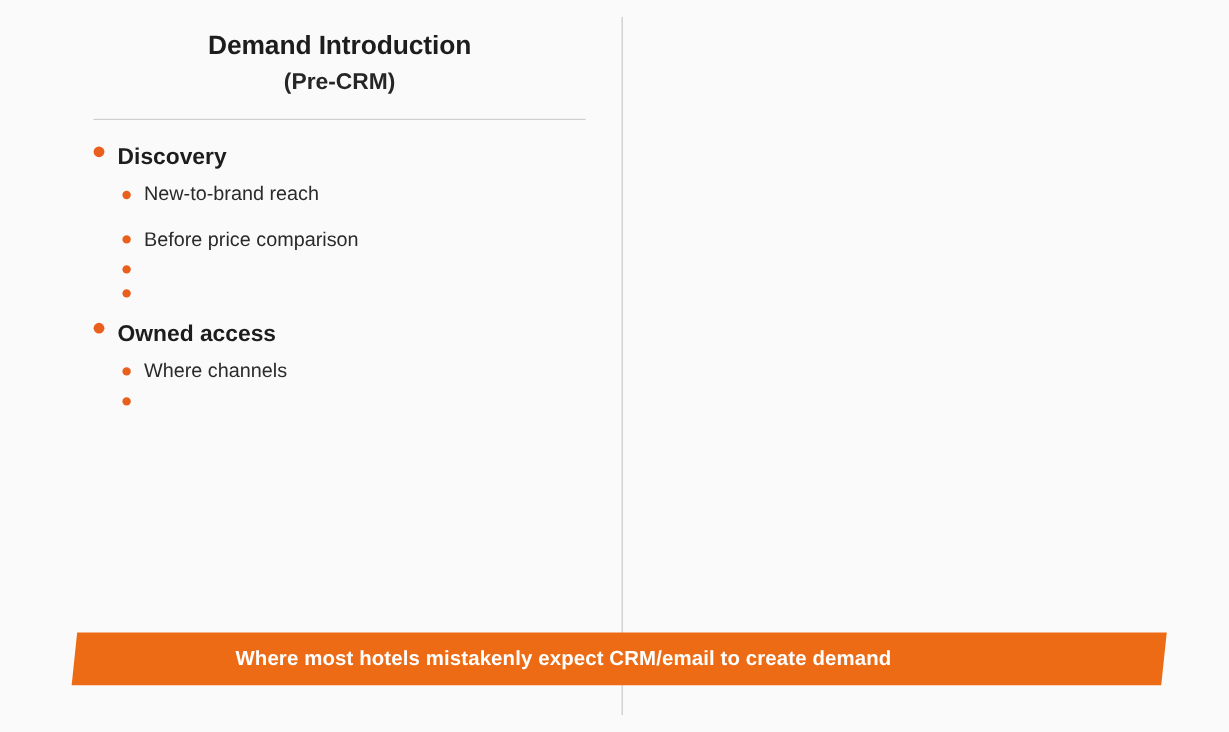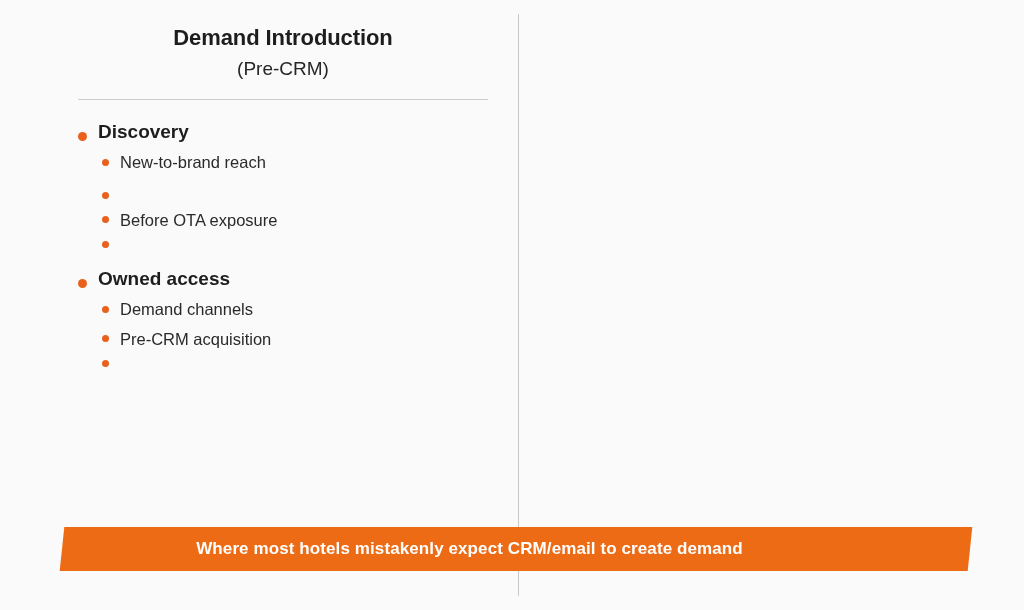--- a/index.html
+++ b/index.html
@@ -59,21 +59,21 @@
 
   .head-title {
     font-size: 22px;
     font-weight: bold;
     color: #1d1d1d;
     letter-spacing: -0.1px;
     line-height: 1.0;
   }
   .head-sub {
     font-size: 19px;
-    font-weight: normal;
+    font-weight: bold;
     color: #262626;
     margin-top: 10px;
     line-height: 1.0;
   }
 
   .rule {
     height: 1px;
     background: #cfcdcd;
     margin-top: 21px;
   }
@@ -81,21 +81,21 @@
 
   .groups {
     margin-top: 22px;
   }
 
   .group { margin-bottom: 21px; }
   .group:last-child { margin-bottom: 16px; }
 
   .group-head {
     display: flex;
-    align-items: flex-end;
+    align-items: flex-start;
     line-height: 1.0;
   }
   .group-head .bullet {
     width: 9px;
     height: 9px;
     border-radius: 50%;
     flex: 0 0 auto;
     margin-right: 11px;
   }
   .group-head .glabel {
@@ -182,42 +182,38 @@
           </div>
           <div class="subitem">
             <span class="bullet b-orange"></span>
             <span class="slabel">New-to-brand reach</span>
           </div>
         </div>
 
         <div class="group">
           <div class="subitem">
             <span class="bullet b-orange"></span>
-          </div>
-          <div class="subitem">
-            <span class="bullet b-orange"></span>
-            <span class="slabel">Before OTA exposure</span>
+            <span class="slabel">Before price comparison</span>
+          </div>
+          <div class="subitem">
+            <span class="bullet b-orange"></span>
           </div>
           <div class="subitem">
             <span class="bullet b-orange"></span>
           </div>
         </div>
 
         <div class="group">
           <div class="group-head">
             <span class="bullet b-orange"></span>
             <span class="glabel">Owned access</span>
           </div>
           <div class="subitem">
             <span class="bullet b-orange"></span>
-            <span class="slabel">Demand channels</span>
-          </div>
-          <div class="subitem">
-            <span class="bullet b-orange"></span>
-            <span class="slabel">Pre-CRM acquisition</span>
+            <span class="slabel">Where channels</span>
           </div>
           <div class="subitem">
             <span class="bullet b-orange"></span>
           </div>
         </div>
 
       </div>
     </div>
 
     <div class="column col-right">

